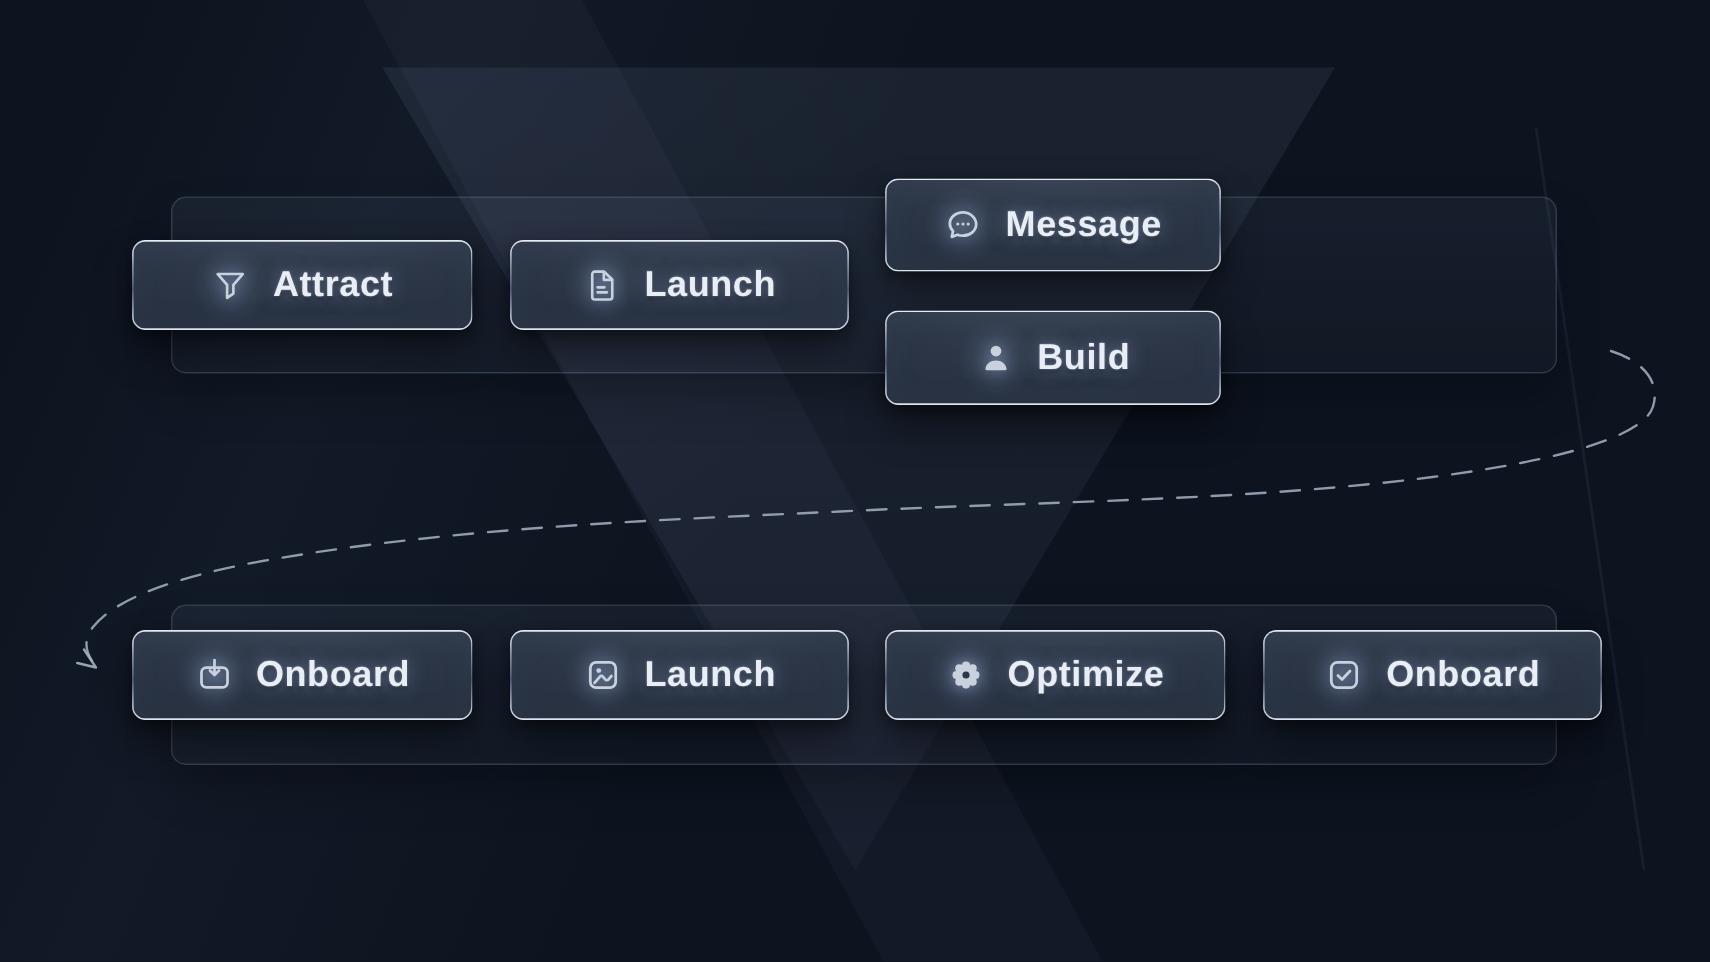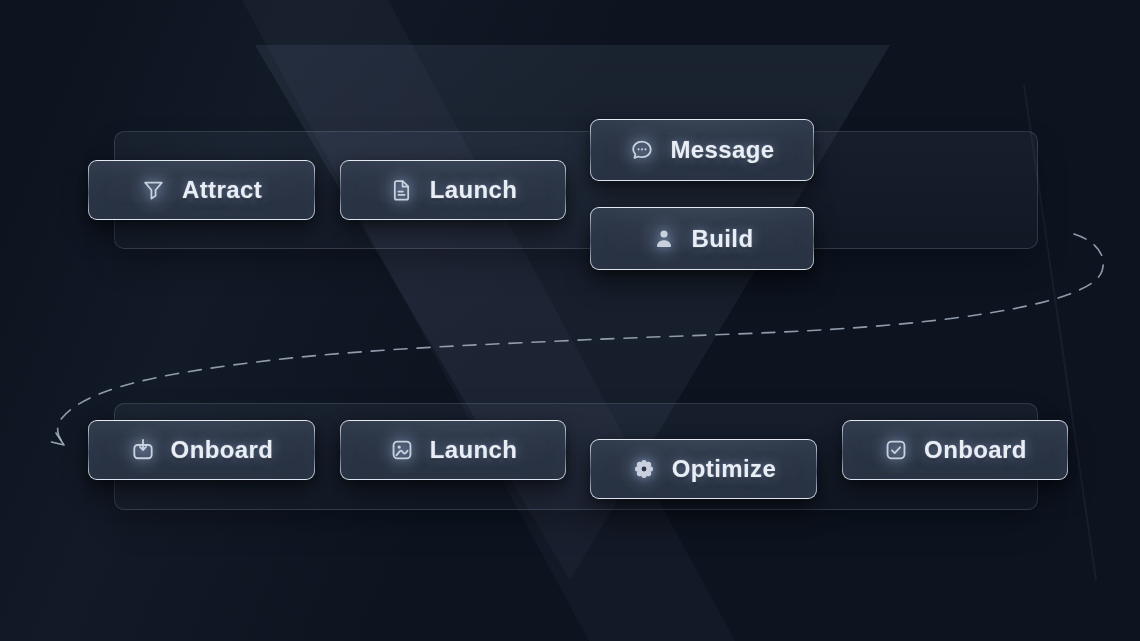--- a/index.html
+++ b/index.html
@@ -145,21 +145,21 @@
     <span class="icon-wrap">
       <svg width="26" height="26" viewBox="0 0 24 24">
         <rect class="ico" x="4.2" y="4.2" width="15.6" height="15.6" rx="3.6"></rect>
         <circle class="ico-fill" cx="9.4" cy="9.3" r="1.5"></circle>
         <path class="ico" d="M6.8 16.9l3.3-3.9a1.2 1.2 0 0 1 1.8 0l1.6 1.8a1.2 1.2 0 0 0 1.8 0l1.9-2.2"></path>
       </svg>
     </span>
     <span class="btn-label">Launch</span>
   </div>
 
-  <div class="btn" style="left:590px;top:439px;width:225px;height:58px">
+  <div class="btn" style="left:590px;top:420px;width:225px;height:58px">
     <span class="icon-wrap">
       <svg width="26" height="26" viewBox="0 0 24 24">
         <g class="ico-fill">
           <circle cx="12" cy="12" r="5.4"></circle>
           <circle cx="17.8" cy="12" r="2.5"></circle>
             <circle cx="6.2" cy="12" r="2.5"></circle>
           <circle cx="12" cy="17.8" r="2.5"></circle>
             <circle cx="12" cy="6.2" r="2.5"></circle>
           <circle cx="16.1" cy="16.1" r="2.5"></circle>
             <circle cx="7.9" cy="7.9" r="2.5"></circle>

